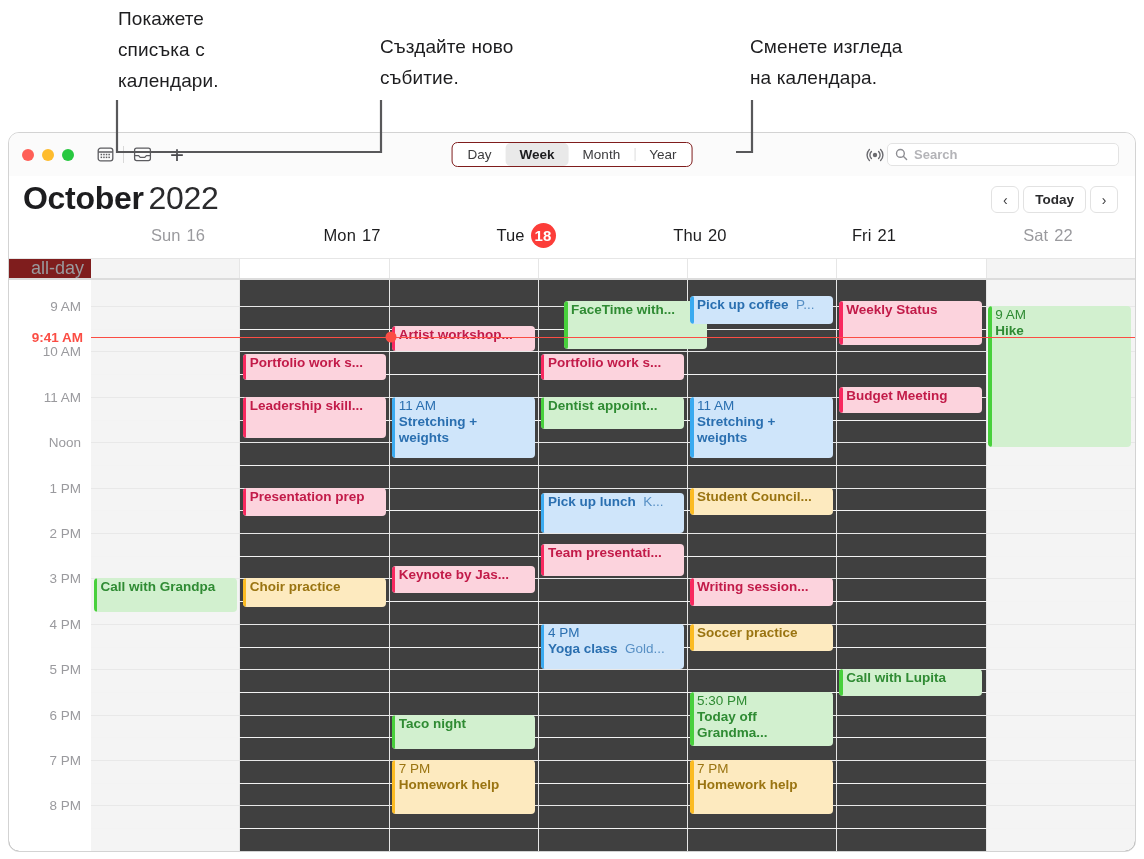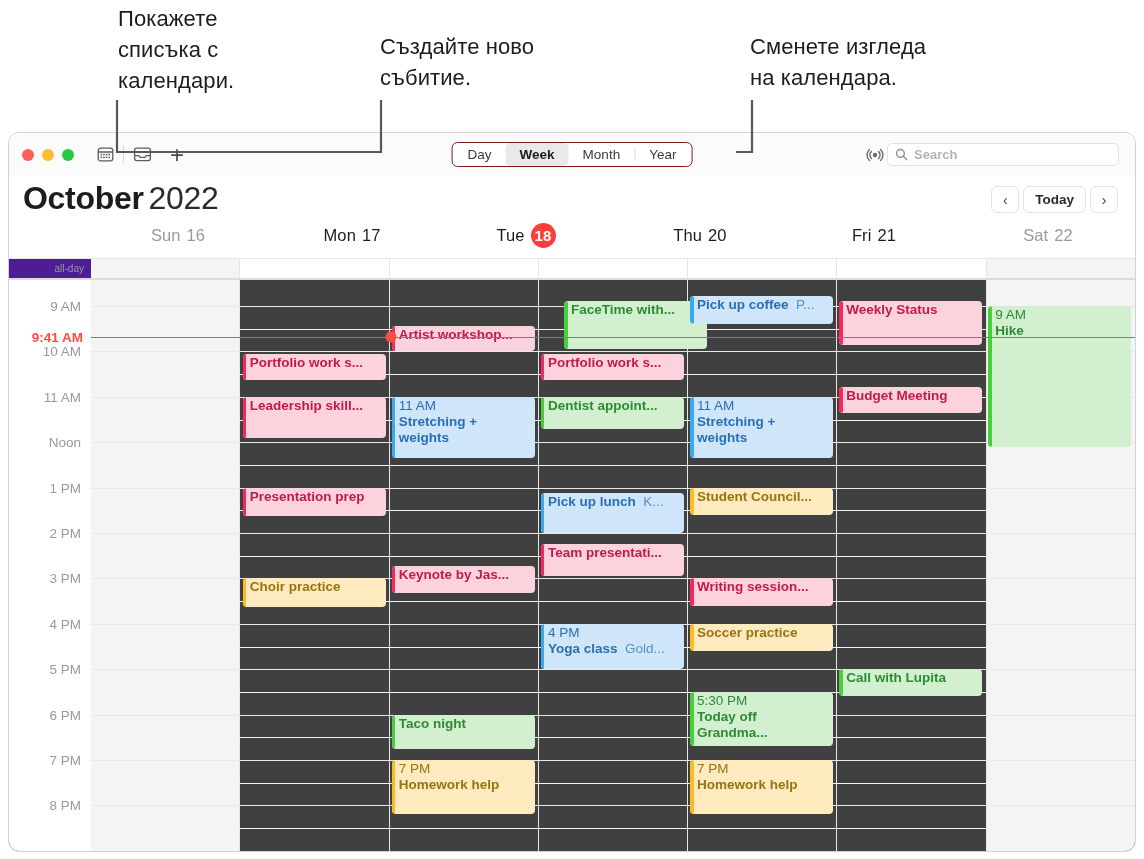--- a/index.html
+++ b/index.html
@@ -8,21 +8,21 @@
     background:#ffffff;
     font-family:"Liberation Sans","DejaVu Sans",sans-serif;
     overflow:hidden;
     position:relative;
     -webkit-font-smoothing:antialiased;
   }
   
   .callouts{position:absolute;left:0;top:0;width:1144px;height:175px;z-index:40;}
   .callout-text{
     position:absolute;
-    font-size:22px;
+    font-size:19px;
     line-height:31px;
     color:#1d1d1f;
     white-space:pre-line;
     letter-spacing:0.1px;
   }
   .callout-svg{position:absolute;left:0;top:0;width:1144px;height:175px;overflow:visible;}
 
   
   .window{
     position:absolute;
@@ -147,24 +147,24 @@
   
   .allday-row{
     display:flex;height:22px;
     border-top:1px solid #e6e6e6;
     border-bottom:2px solid #dcdcdc;
     background:#fff;
     box-sizing:border-box;
   }
   .ad-gutter{
     width:82px;flex:none;
-    background:#4c1d95;
+    background:#7f1d1d;
     display:flex;align-items:center;justify-content:flex-end;
     padding-right:7px;box-sizing:border-box;
-    font-size:10px;color:#9a9a9e;
+    font-size:18px;color:#9a9a9e;
   }
   .ad-cell{flex:1 1 0;border-left:1px solid #e6e6e6;box-sizing:border-box;background:#fff;}
   .ad-cell.weekend{background:#f4f4f4;border-left:none;}
   .ad-cell.weekend-last{background:#f4f4f4;}
 
   
   .grid-wrap{
     position:relative;
     height:573px;
     overflow:hidden;
@@ -415,20 +415,24 @@
         <div class="hline" style="top: 366.5px; background: rgb(243, 243, 243);"></div>
         <div class="hline" style="top: 411.9px; background: rgb(243, 243, 243);"></div>
         <div class="hline" style="top: 457.3px; background: rgb(243, 243, 243);"></div>
         <div class="hline" style="top: 502.7px; background: rgb(243, 243, 243);"></div>
         <div class="hline" style="top: 548.1px; background: rgb(243, 243, 243);"></div>
         <div class="now-line" style="top: 56.872px;"></div>
         <div class="now-label" style="top: 56.872px;">9:41 AM</div>
         <div class="now-dot" style="top: 56.872px; left: 382.286px;"></div>
       </div>
     <div class="events" id="events-layer">
+        <div class="ev c-green" style="left: 84.5px; width: 143.143px; top: 298.4px; height: 34.05px;">
+          <span class="bar"></span>
+          <span class="n">Call with Grandpa</span>
+        </div>
         <div class="ev c-pink one-line" style="left: 233.643px; width: 143.143px; top: 73.67px; height: 25.878px;">
           <span class="bar"></span>
           <span class="n">Portfolio work s...</span>
         </div>
         <div class="ev c-pink one-line" style="left: 233.643px; width: 143.143px; top: 207.6px; height: 28.148px;">
           <span class="bar"></span>
           <span class="n">Presentation prep</span>
         </div>
         <div class="ev c-pink" style="left: 233.643px; width: 143.143px; top: 116.8px; height: 40.86px;">
           <span class="bar"></span>

